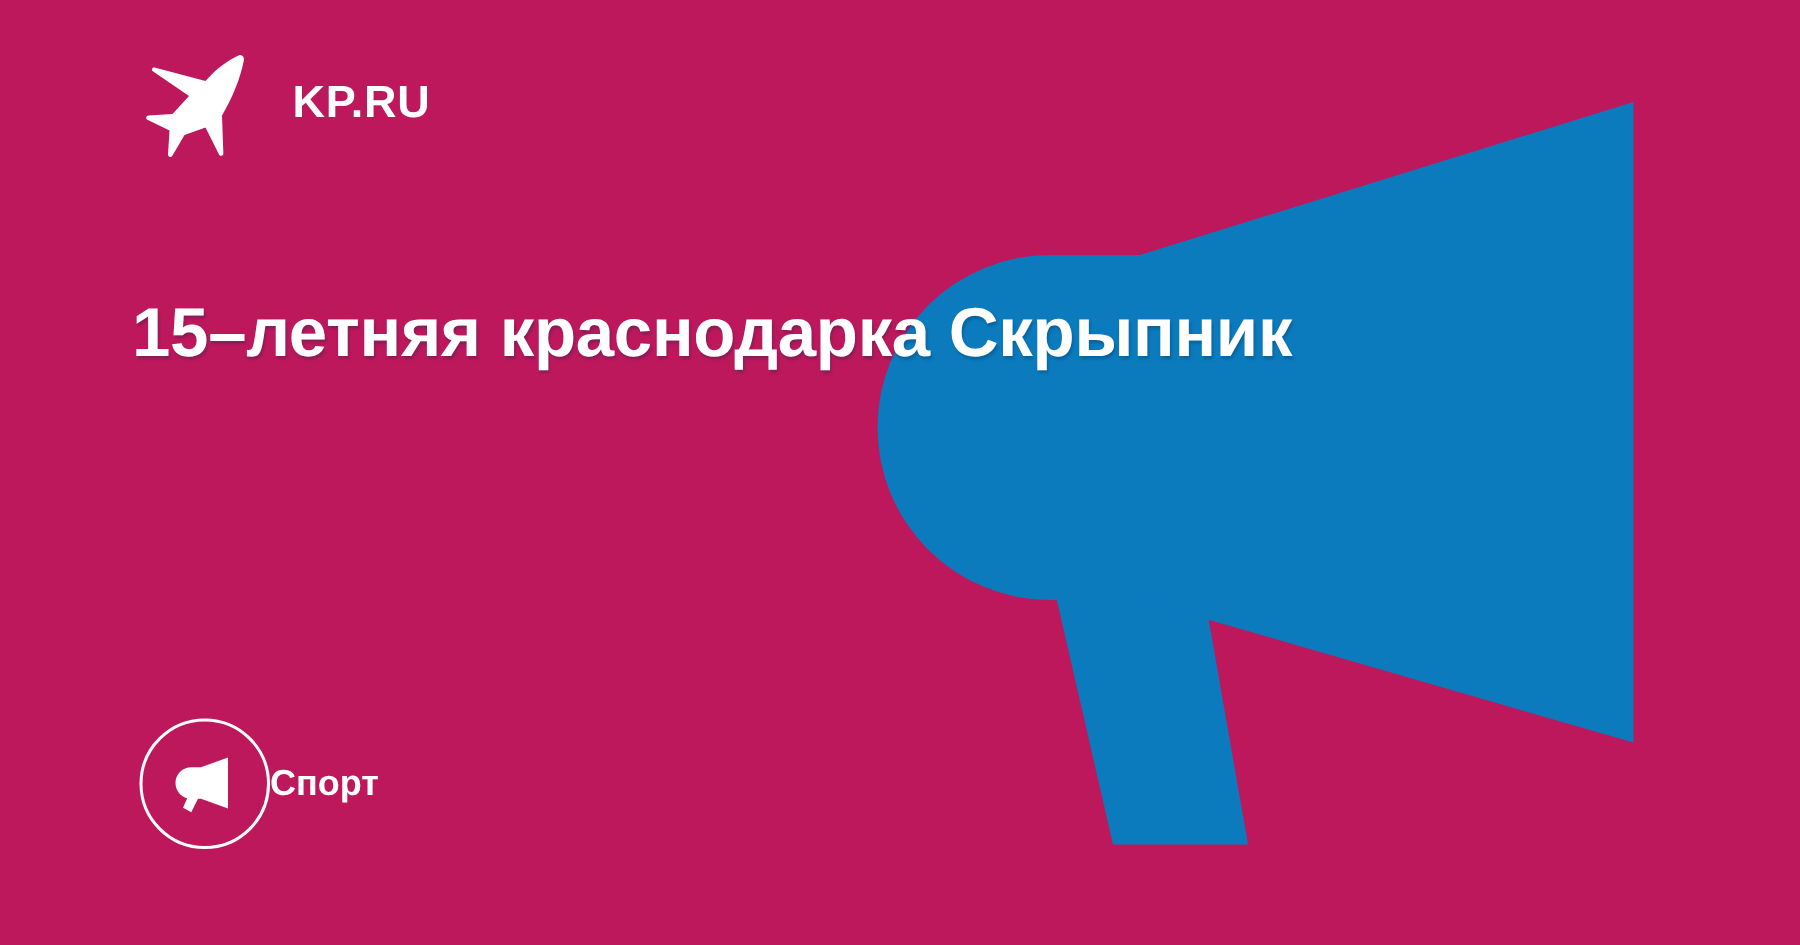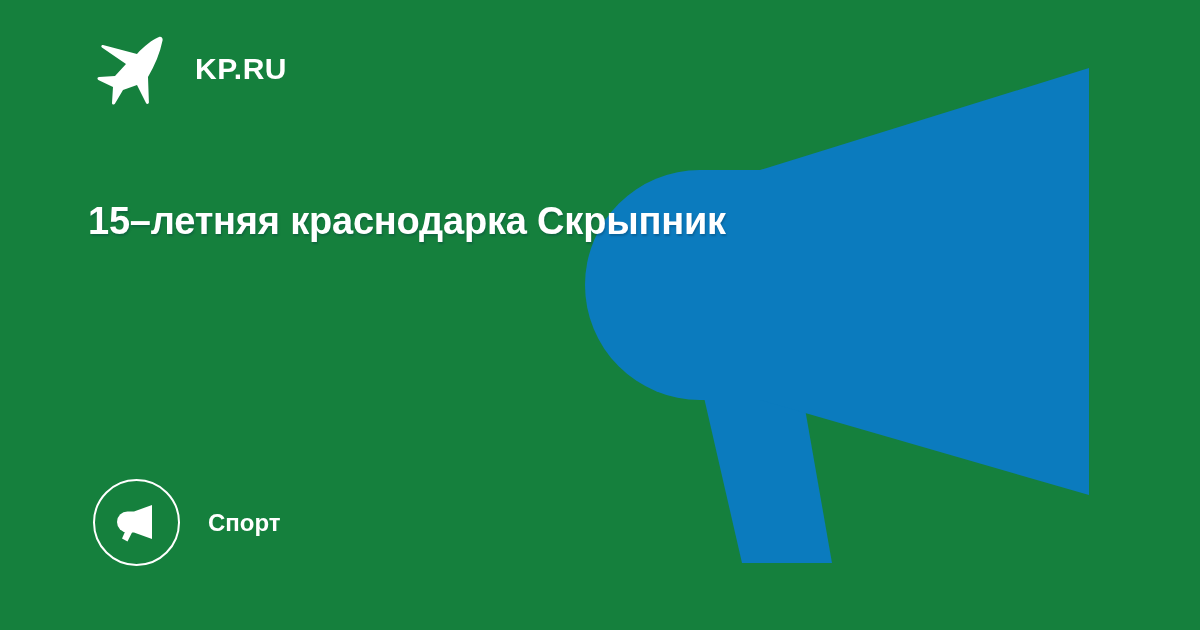--- a/index.html
+++ b/index.html
@@ -10,21 +10,21 @@
     width: 1200px;
     height: 630px;
     overflow: hidden;
     font-family: "Liberation Sans", sans-serif;
   }
 
   .share-card {
     position: relative;
     width: 1200px;
     height: 630px;
-    background: #15803d;
+    background: #be185d;
     overflow: hidden;
   }
 
   
   .watermark {
     position: absolute;
     top: 0;
     left: 0;
     width: 1200px;
     height: 630px;
@@ -58,36 +58,35 @@
   
   .headline {
     position: absolute;
     left: 88px;
     top: 190px;
     width: 1010px;
     z-index: 5;
   }
   .headline-line {
     color: #ffffff;
-    font-size: 38px;
+    font-size: 46px;
     font-weight: bold;
     line-height: 62px;
     letter-spacing: -0.2px;
     white-space: nowrap;
     text-shadow: 1px 2px 2px rgba(0, 40, 70, 0.28);
   }
 
   
   .category {
     position: absolute;
     left: 93px;
     top: 479px;
     display: flex;
     align-items: center;
-    gap: 28px;
     z-index: 5;
   }
   .category-badge {
     width: 87px;
     height: 87px;
     border: 2px solid #ffffff;
     border-radius: 50%;
     box-sizing: border-box;
     display: flex;
     align-items: center;

